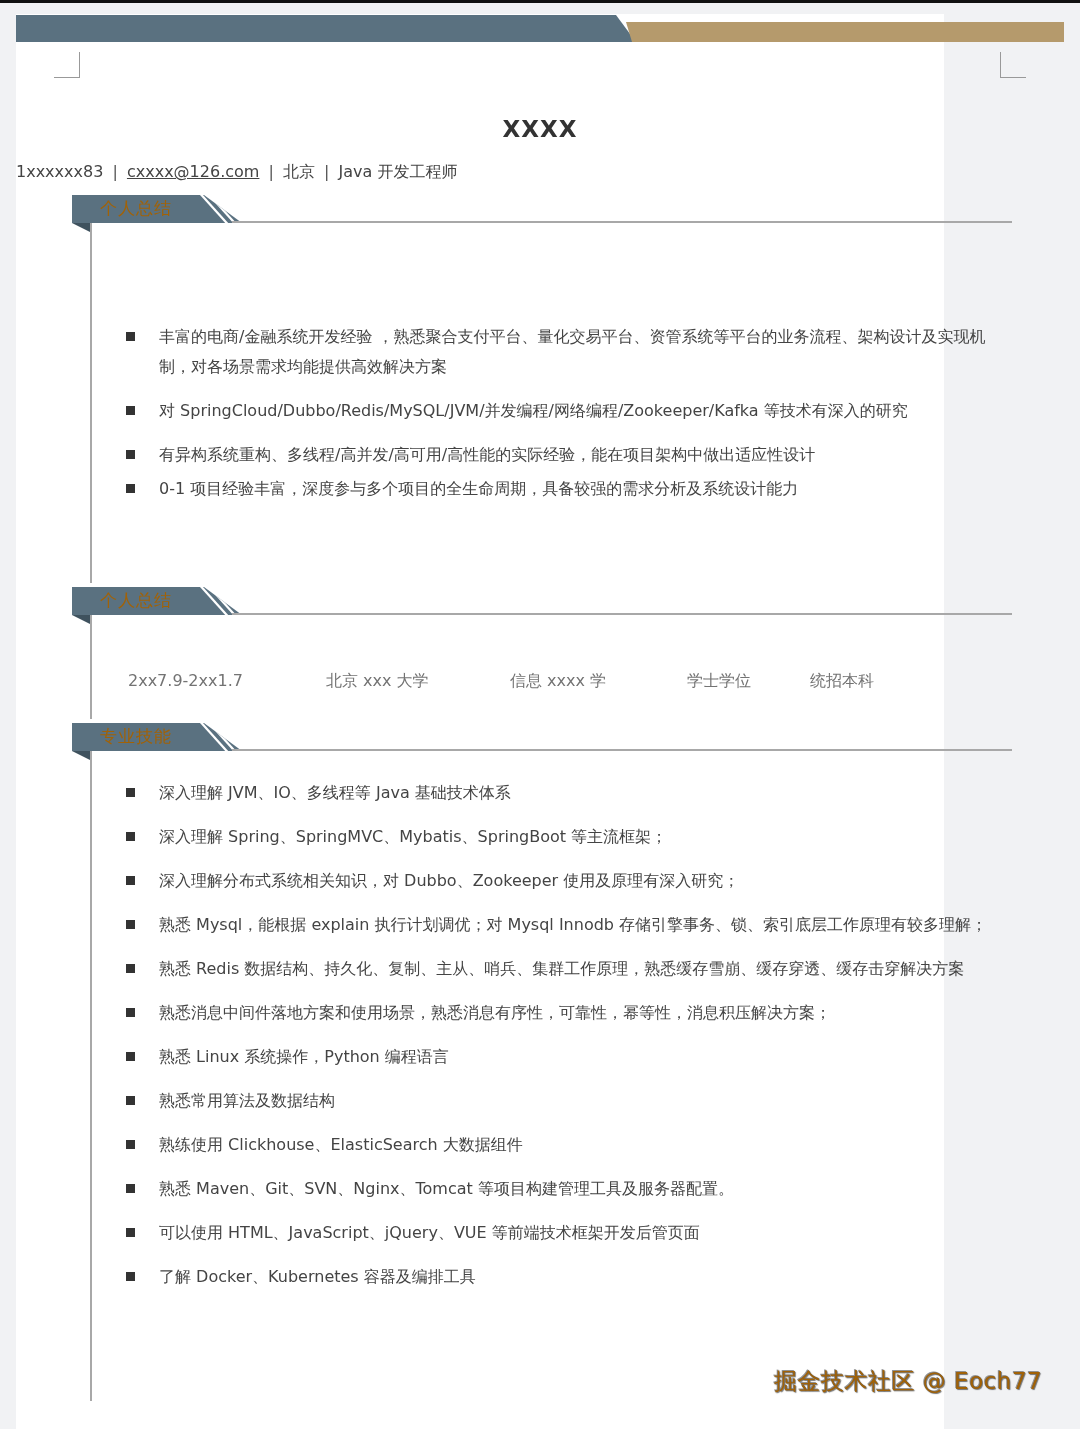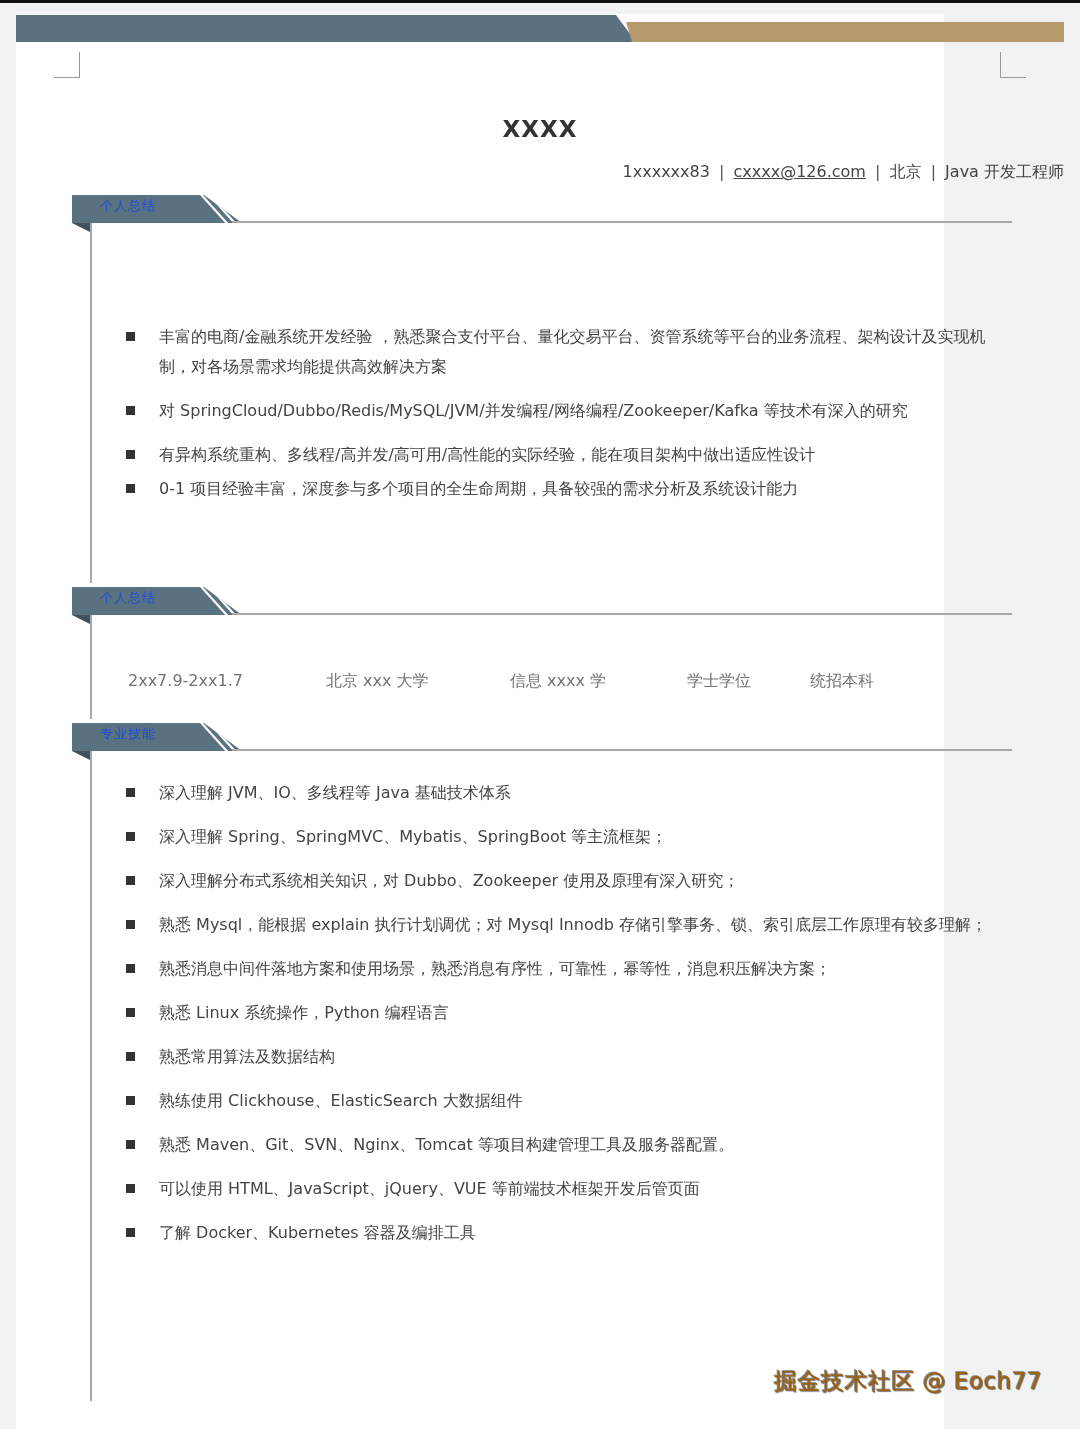--- a/index.html
+++ b/index.html
@@ -28,42 +28,42 @@
     .corner { position: absolute; width: 26px; height: 26px; border-color: #999; border-style: solid; border-width: 0; }
     .corner-tl { left: 38px; top: 38px; border-right-width: 1px; border-bottom-width: 1px; }
     .corner-tr { left: 984px; top: 38px; border-left-width: 1px; border-bottom-width: 1px; }
 
     .name {
       position: absolute; left: 0; width: 1048px; top: 102px;
       text-align: center; font-size: 23px; font-weight: bold; color: #333; letter-spacing: 1px;
     }
     .contact {
       position: absolute; left: 0; width: 1048px; top: 148px;
-      text-align: right; font-size: 16px; color: #444;
+      text-align: left; font-size: 16px; color: #444;
     }
     .contact .email { text-decoration: underline; }
     .contact .sep { margin: 0 4px; color: #555; }
 
     .section-head { position: absolute; left: 56px; width: 940px; height: 40px; }
     .section-tab {
       position: absolute; left: 0; top: 0; height: 28px; width: 170px;
       background: #5a7180;
       clip-path: polygon(0 0, 132px 0, 170px 100%, 0 100%);
     }
     .section-tab .stripe {
       position: absolute; top: 0; height: 28px; width: 3px; background: #fff;
       transform: skewX(42deg); transform-origin: top left;
     }
     .section-fold {
       position: absolute; left: 0; top: 28px; width: 20px; height: 10px;
       background: #3f525e;
       clip-path: polygon(0 0, 100% 0, 100% 100%);
     }
     .section-title {
-      position: absolute; left: 28px; top: 2px; font-size: 13px; color: #1d4ed8; letter-spacing: 1px;
+      position: absolute; left: 28px; top: 2px; font-size: 17px; color: #a16207; letter-spacing: 1px;
     }
     .section-rule {
       position: absolute; left: 160px; top: 26px; width: 780px; height: 2px; background: #a8a8a8;
     }
     .vline { position: absolute; left: 74px; width: 2px; background: #a8a8a8; }
 
     ul.bullets { position: absolute; left: 108px; width: 870px; list-style: none; }
     ul.bullets li {
       position: relative; padding-left: 35px; font-size: 16px; line-height: 30px; color: #444;
     }
@@ -146,20 +146,21 @@
     <div class="section-title">专业技能</div>
     <div class="section-rule"></div>
   </div>
   <div class="vline" style="top:737px;height:650px;"></div>
 
   <ul class="bullets" style="top:764px;">
     <li style="margin-bottom:14px;">深入理解  JVM、IO、多线程等 Java 基础技术体系</li>
     <li style="margin-bottom:14px;">深入理解 Spring、SpringMVC、Mybatis、SpringBoot 等主流框架；</li>
     <li style="margin-bottom:14px;">深入理解分布式系统相关知识，对 Dubbo、Zookeeper 使用及原理有深入研究；</li>
     <li style="margin-bottom:14px;">熟悉 Mysql，能根据 explain 执行计划调优；对 Mysql Innodb 存储引擎事务、锁、索引底层工作原理有较多理解；</li>
+    <li style="margin-bottom:14px;">熟悉 Redis 数据结构、持久化、复制、主从、哨兵、集群工作原理，熟悉缓存雪崩、缓存穿透、缓存击穿解决方案</li>
     <li style="margin-bottom:14px;">熟悉消息中间件落地方案和使用场景，熟悉消息有序性，可靠性，幂等性，消息积压解决方案；</li>
     <li style="margin-bottom:14px;">熟悉 Linux 系统操作，Python 编程语言</li>
     <li style="margin-bottom:14px;">熟悉常用算法及数据结构</li>
     <li style="margin-bottom:14px;">熟练使用 Clickhouse、ElasticSearch 大数据组件</li>
     <li style="margin-bottom:14px;">熟悉 Maven、Git、SVN、Nginx、Tomcat 等项目构建管理工具及服务器配置。</li>
     <li style="margin-bottom:14px;">可以使用 HTML、JavaScript、jQuery、VUE 等前端技术框架开发后管页面</li>
     <li>了解 Docker、Kubernetes 容器及编排工具</li>
   </ul>
 </div>
 

